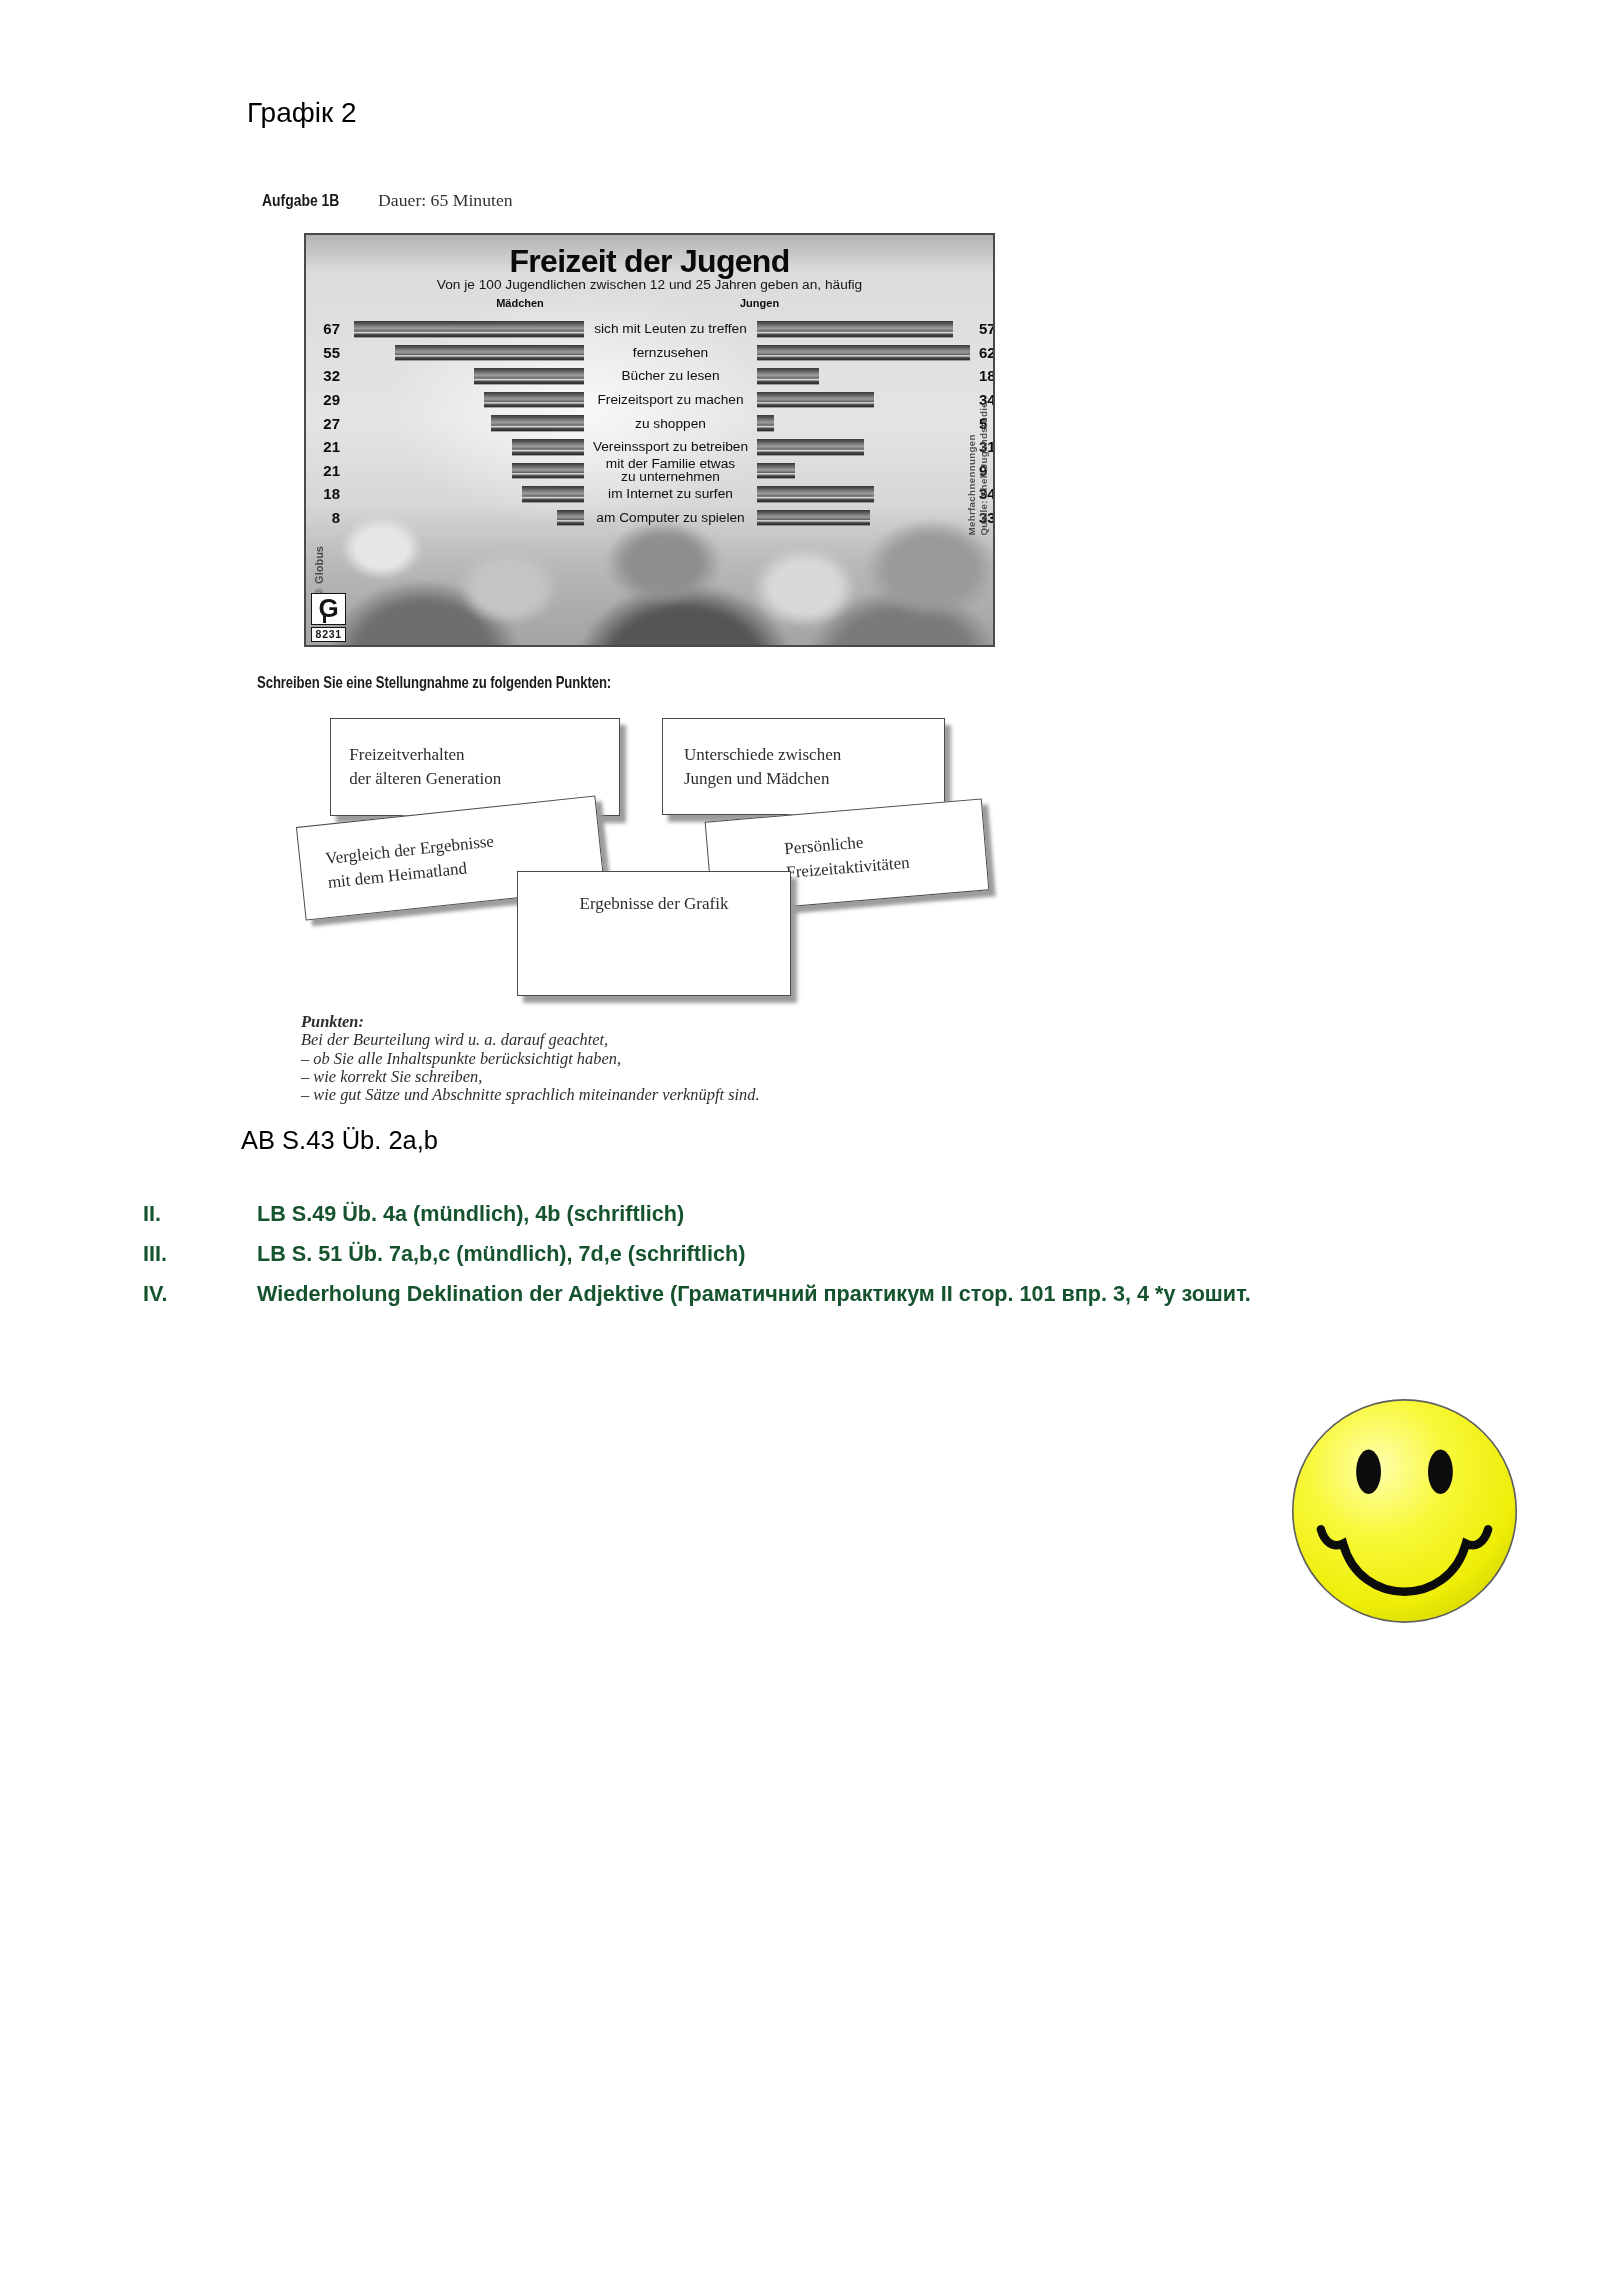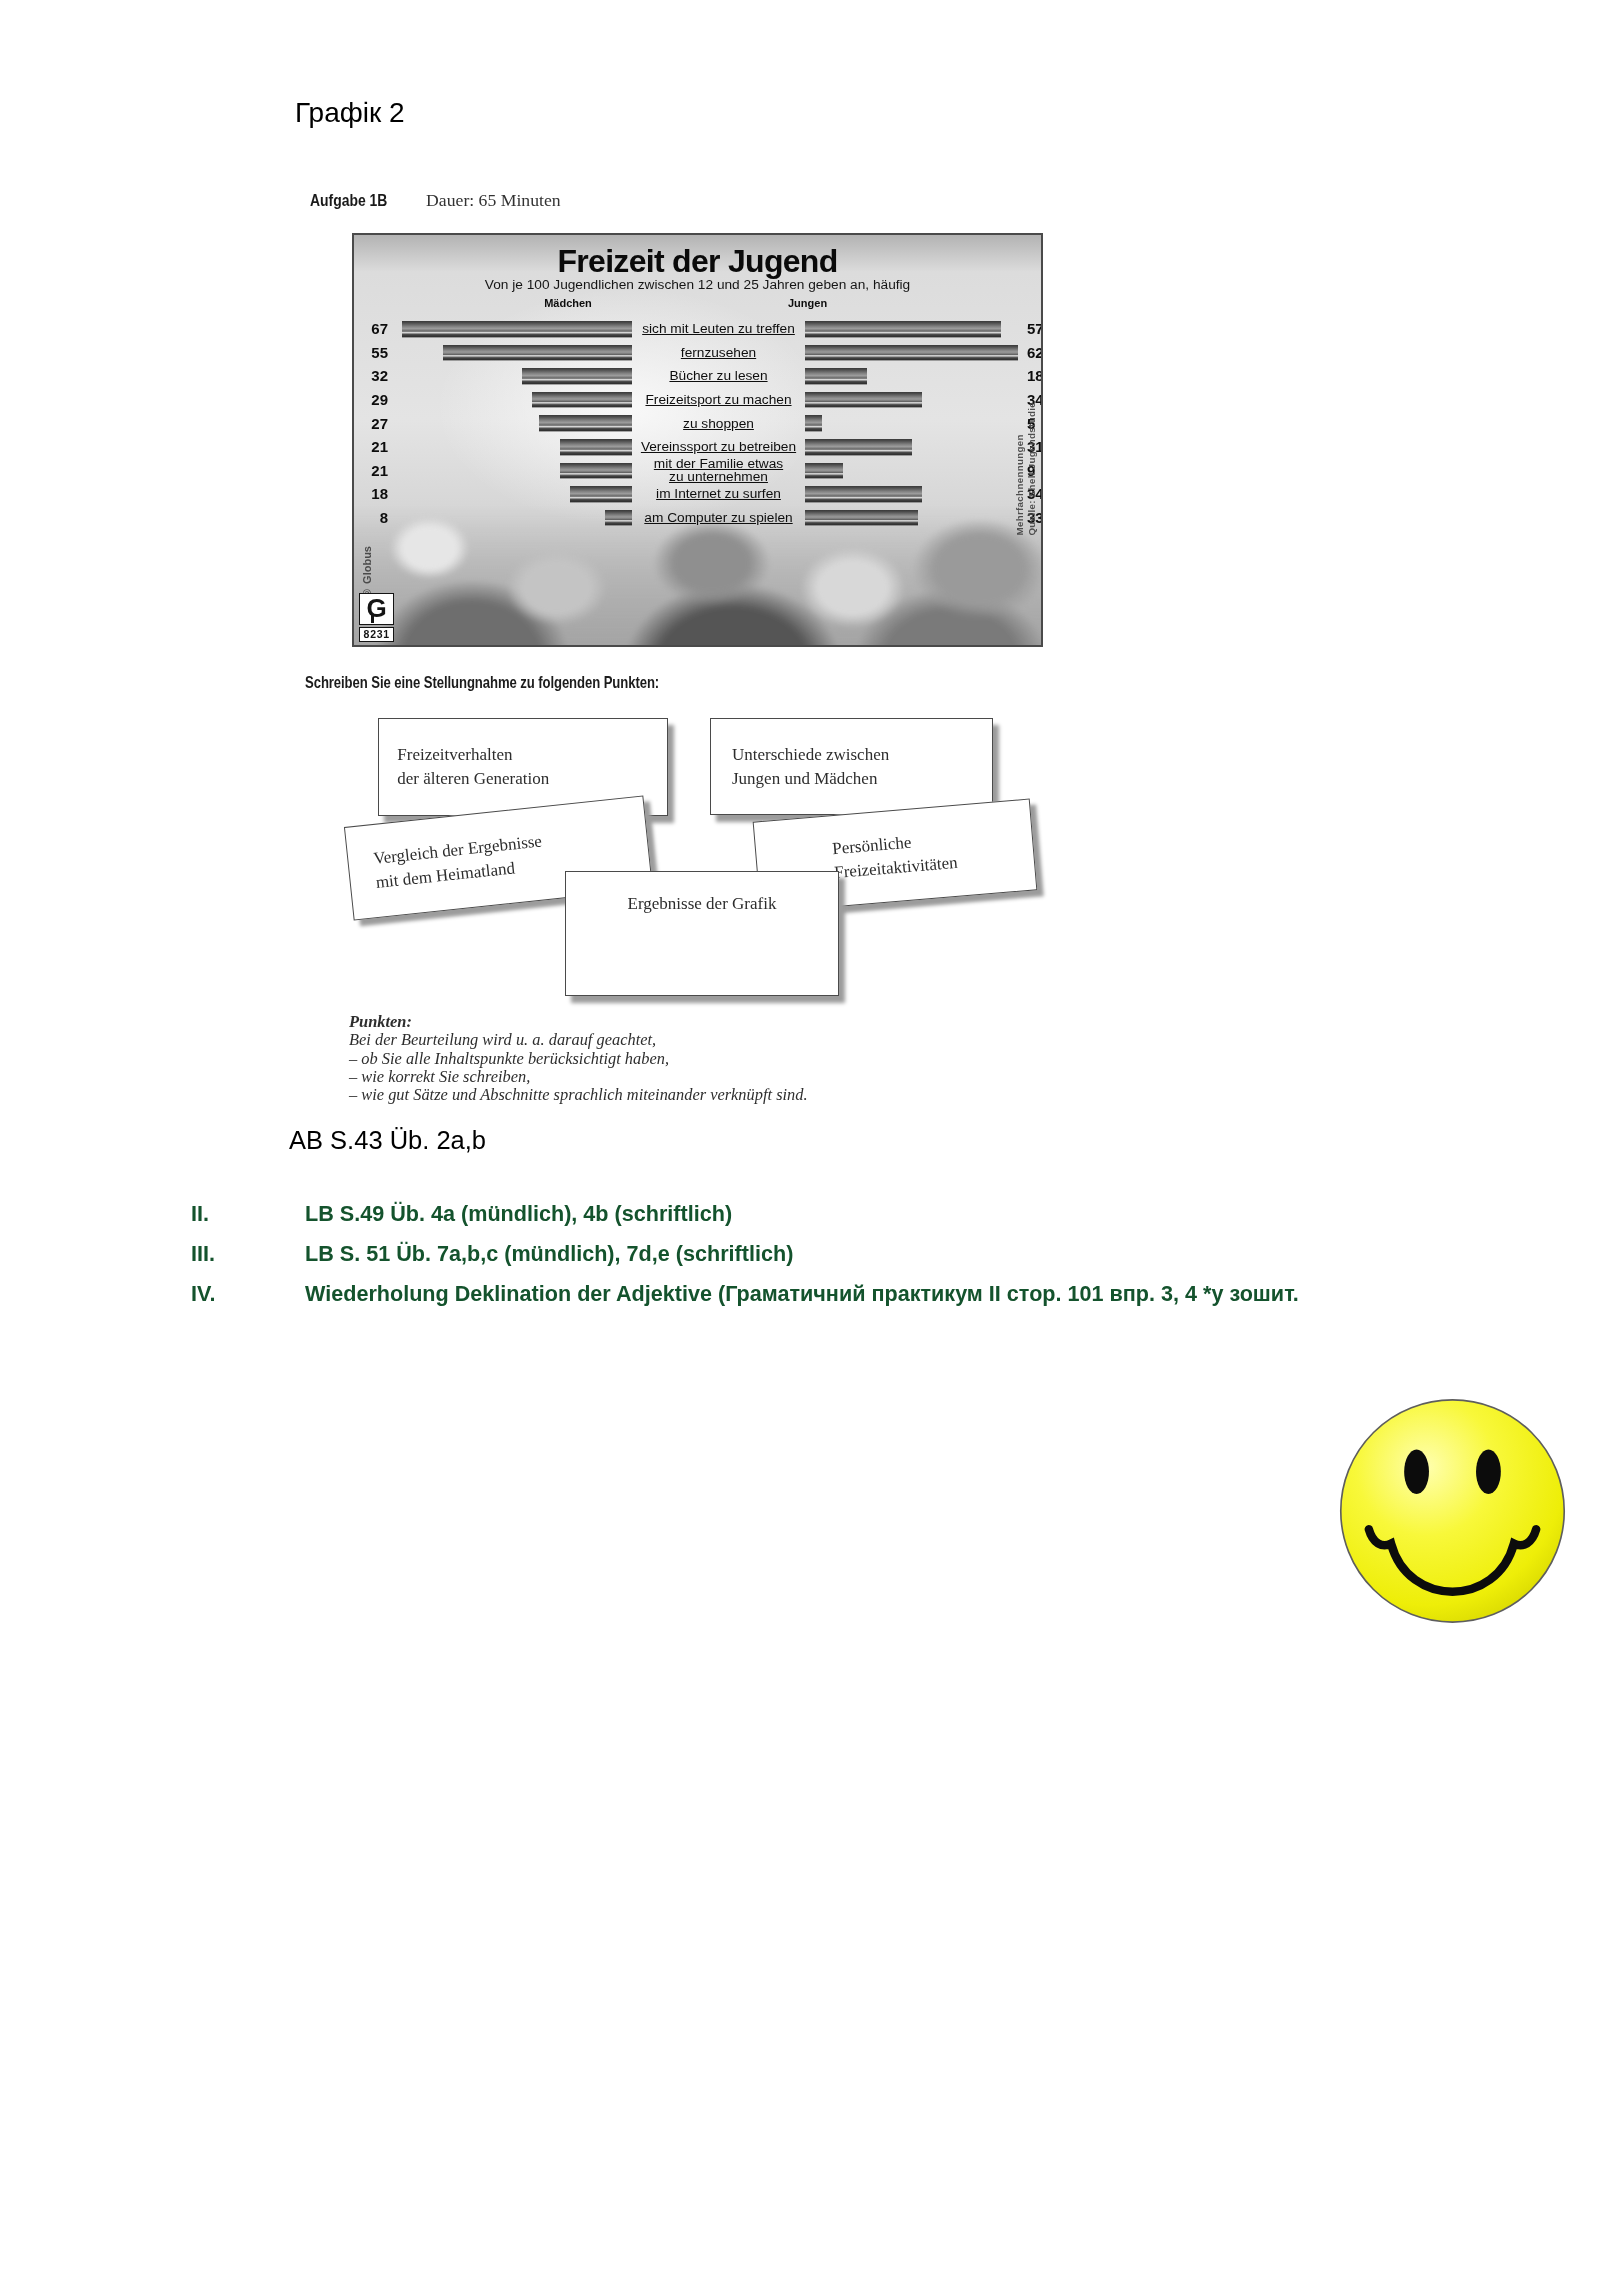--- a/index.html
+++ b/index.html
@@ -1,18 +1,18 @@
 <!DOCTYPE html>
 <html style="font-size:10.5px"><head>
 <meta charset="utf-8">
 <style>
   html,body{margin:0;padding:0;}
   body{width:1623px;height:2295px;background:#ffffff;position:relative;
        font-family:"Liberation Sans",sans-serif;color:#111;}
-  #page{position:absolute;inset:0;overflow:hidden;margin-left:48px;}
+  #page{position:absolute;inset:0;overflow:hidden;}
 
   
   .page-title{position:absolute;left:247px;top:97px;font-size:28px;color:#000;}
   .ex-line{position:absolute;left:262px;top:190px;white-space:nowrap;}
   .ex-label{display:inline-block;font-weight:bold;font-size:16.4px;color:#1a1a1a;
             transform:scaleX(.85);transform-origin:left center;}
   .ex-dur{font-family:"Liberation Serif",serif;font-size:17.7px;color:#333;margin-left:25px;}
 
   
   .chart{position:absolute;left:304px;top:233px;width:687px;height:410px;
@@ -33,21 +33,21 @@
   .c-val-l{text-align:right;padding-right:14px;}
   .c-val-r{text-align:left;padding-left:5.9px;}
   .c-zone{flex:none;display:flex;}
   .c-zone-l{width:230px;justify-content:flex-end;}
   .c-zone-r{width:216px;justify-content:flex-start;}
   .c-bar{height:15.7px;
          background:linear-gradient(180deg,#393939 0%,#4a4a4a 10%,#828282 34%,#9b9b9b 47%,
                     #818181 56%,#636363 64%,#dedede 71%,#ababab 76%,#454545 85%,#2d2d2d 100%);
          box-shadow:0 0.7px 0 rgba(30,30,30,.5);}
   .c-cat{width:173px;flex:none;text-align:center;font-size:13.7px;line-height:.95;
-         color:#0e0e0e;white-space:pre-line;text-decoration:underline;}
+         color:#0e0e0e;white-space:pre-line;}
   .c-photo{position:absolute;left:-9.2px;right:-9.2px;bottom:-9.2px;height:147px;filter:blur(2.6px);
          background:
            radial-gradient(59px 46px at 12% 28%, #e6e6e6 0 45%, transparent 68%),
            radial-gradient(79px 59px at 30% 55%, #c4c4c4 0 42%, transparent 64%),
            radial-gradient(98px 72px at 52% 38%, #8f8f8f 0 38%, transparent 60%),
            radial-gradient(85px 65px at 72% 55%, #d8d8d8 0 40%, transparent 62%),
            radial-gradient(105px 79px at 90% 42%, #9a9a9a 0 42%, transparent 64%),
            radial-gradient(131px 105px at 18% 102%, #6e6e6e 0 52%, transparent 74%),
            radial-gradient(151px 115px at 55% 108%, #555555 0 50%, transparent 72%),
            radial-gradient(137px 98px at 86% 102%, #7a7a7a 0 48%, transparent 70%),

